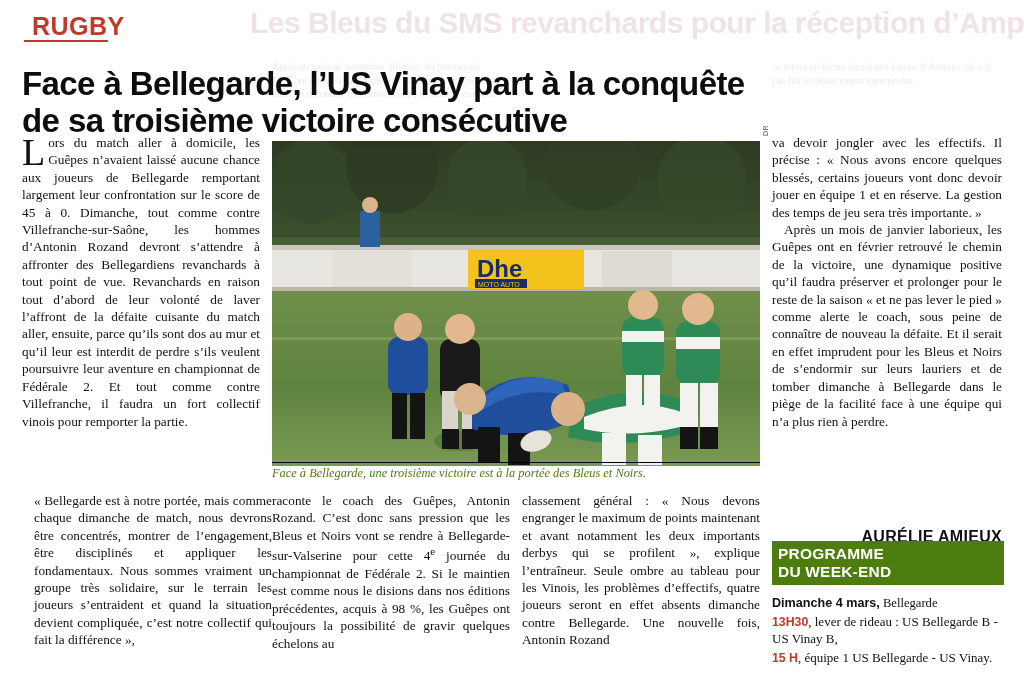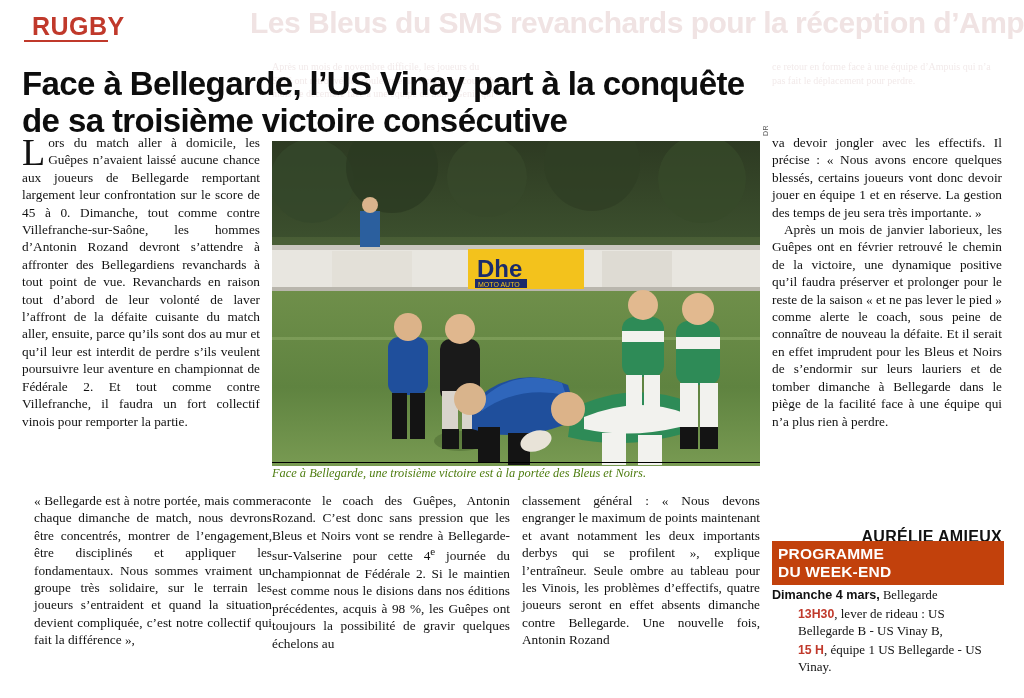--- a/index.html
+++ b/index.html
@@ -182,43 +182,42 @@
   }
 
   
   .programme {
     position: absolute;
     top: 541px;
     left: 772px;
     width: 232px;
   }
   .programme-header {
-    background: #c2410c;
+    background: #4d7c0f;
     color: #ffffff;
     font-family: "Liberation Sans", sans-serif;
     font-weight: bold;
     font-size: 15.5px;
     line-height: 1.13;
     padding: 4px 6px 5px 6px;
     letter-spacing: 0.2px;
   }
   .programme-body {
     font-size: 13px;
     line-height: 1.3;
-    padding-top: 2px;
+    padding-top: 10px;
   }
   .programme-date {
     font-family: "Liberation Sans", sans-serif;
     font-weight: bold;
     font-size: 12.6px;
     margin-bottom: 3px;
   }
   .prog-line {
     margin-bottom: 2px;
-    margin-left: 26px;
   }
   .prog-time {
     color: #c0392b;
     font-family: "Liberation Sans", sans-serif;
     font-weight: bold;
     font-size: 12.3px;
   }
 </style>
 </head>
 <body>

